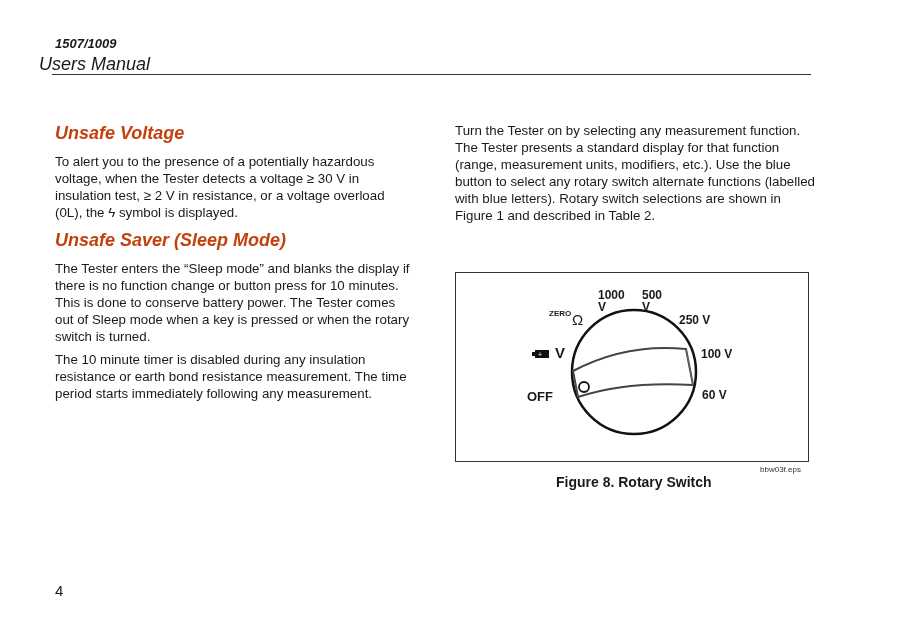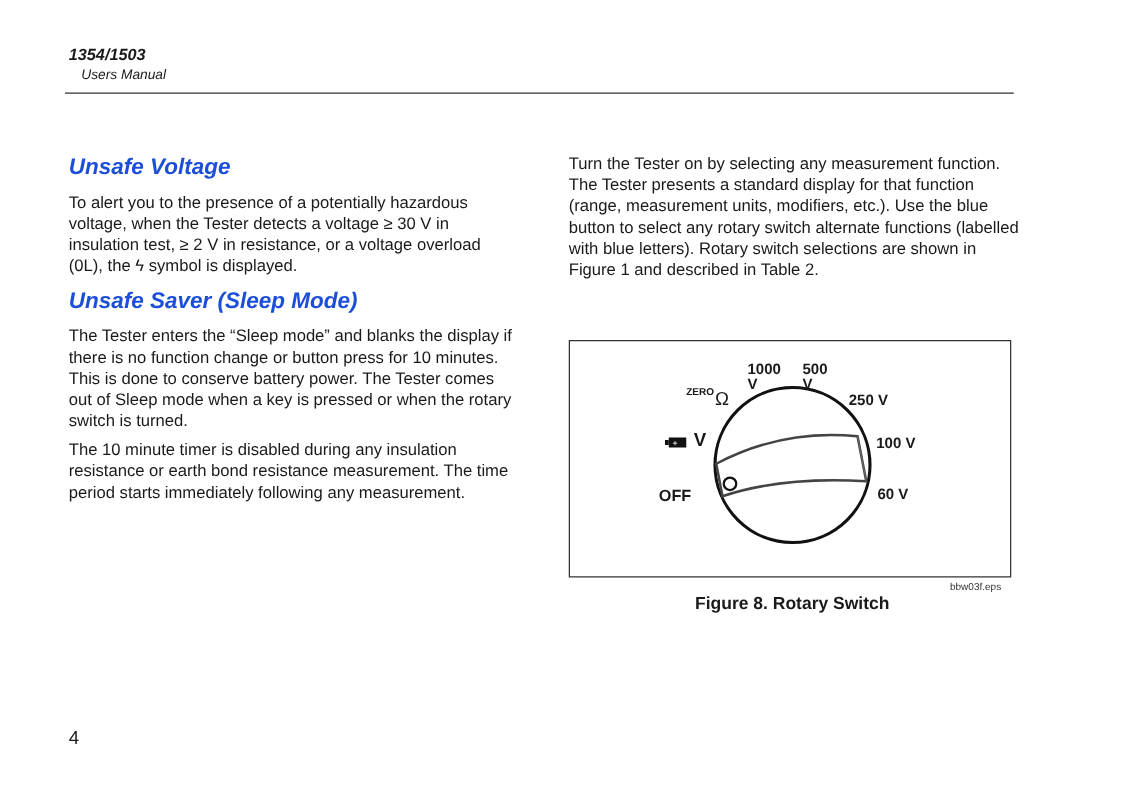--- a/index.html
+++ b/index.html
@@ -1,36 +1,36 @@
 <!DOCTYPE html>
 <html><head>
 <meta charset="utf-8">
 <style>
   html, body { margin: 0; padding: 0; background: #ffffff; }
   body { width: 900px; height: 637px; position: relative; overflow: hidden;
          font-family: "Liberation Sans", sans-serif; color: #1a1a1a; }
   .hdr-model { position: absolute; left: 55px; top: 36px; font-size: 13px; font-weight: bold; font-style: italic; }
-  .hdr-manual { position: absolute; left: 65px; top: 54px; font-size: 11px; font-style: italic; }
+  .hdr-manual { position: absolute; left: 39px; top: 54px; font-size: 18px; font-style: italic; }
   .hdr-rule { position: absolute; left: 52px; top: 74px; width: 759px; height: 0; border-top: 1.5px solid #333; }
   .col { position: absolute; width: 360px; }
   .col-left { left: 55px; top: 122px; }
   .col-right { left: 455px; top: 122px; }
-  h2 { font-size: 18px; font-weight: bold; font-style: italic; color: #1d4ed8; margin: 0 0 9px 0; line-height: 22px; }
+  h2 { font-size: 18px; font-weight: bold; font-style: italic; color: #c2410c; margin: 0 0 9px 0; line-height: 22px; }
   p { font-size: 13.3px; line-height: 17px; margin: 0 0 6px 0; }
   .h2-second { margin-top: 8px; }
   .figure { position: absolute; left: 455px; top: 272px; width: 352px; height: 188px; border: 1.3px solid #333; }
   .fig-ref { position: absolute; left: 760px; top: 465px; font-size: 8px; color: #333; }
   .fig-caption { position: absolute; left: 556px; top: 474px; font-size: 14px; font-weight: bold; }
   .page-num { position: absolute; left: 55px; top: 582px; font-size: 15px; }
   .lbl { position: absolute; font-weight: bold; font-size: 12px; line-height: 12px; }
 </style>
 </head>
 <body>
 
-<div class="hdr-model">1354/1503</div>
+<div class="hdr-model">1507/1009</div>
 <div class="hdr-manual">Users Manual</div>
 <div class="hdr-rule"></div>
 
 <div class="col col-left">
   <h2>Unsafe Voltage</h2>
   <p>To alert you to the presence of a potentially hazardous voltage, when the Tester detects a voltage ≥ 30 V in insulation test, ≥ 2 V in resistance, or a voltage overload (0L), the ϟ symbol is displayed.</p>
   <h2 class="h2-second">Unsafe Saver (Sleep Mode)</h2>
   <p>The Tester enters the “Sleep mode” and blanks the display if there is no function change or button press for 10 minutes. This is done to conserve battery power. The Tester comes out of Sleep mode when a key is pressed or when the rotary switch is turned.</p>
   <p>The 10 minute timer is disabled during any insulation resistance or earth bond resistance measurement. The time period starts immediately following any measurement.</p>
 </div>

